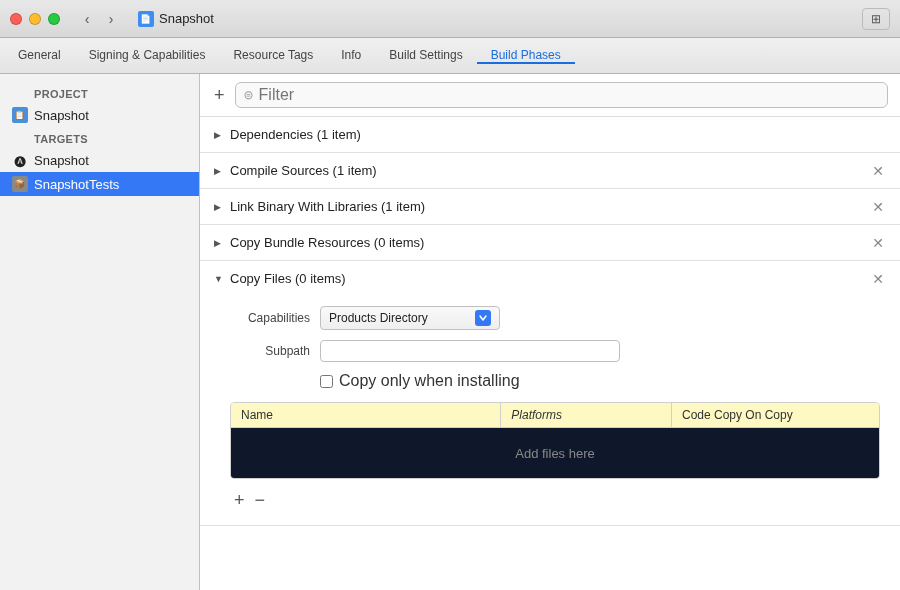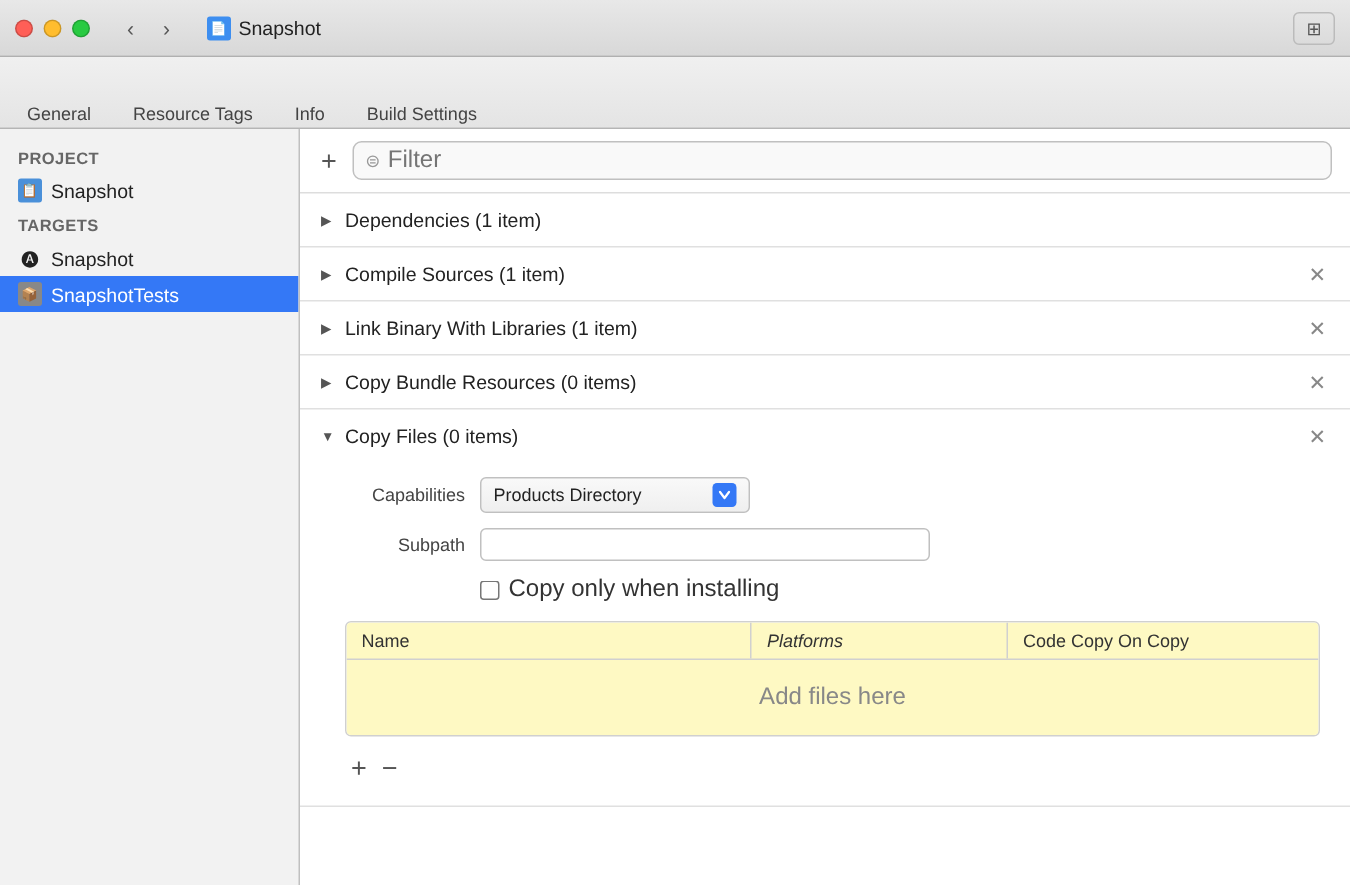--- a/index.html
+++ b/index.html
@@ -76,25 +76,25 @@
       border: 1px solid #bbb;
       border-radius: 4px;
       cursor: pointer;
       display: flex; align-items: center; justify-content: center;
       color: #555;
       font-size: 12px;
     }
 
     
     .tabbar {
-      height: 48px;
+      height: 36px;
       background: linear-gradient(to bottom, #f0f0f0, #e4e4e4);
       border-bottom: 1px solid #b5b5b5;
       display: flex;
-      align-items: flex-end;
+      align-items: center;
       padding: 0 4px;
     }
     .tab-item {
       padding: 0 14px;
       display: flex;
       align-items: center;
       font-size: 12px;
       color: #444;
       cursor: pointer;
       border-bottom: 2px solid transparent;
@@ -121,20 +121,21 @@
       overflow-y: auto;
       flex-shrink: 0;
     }
     .sidebar-section-label {
       font-size: 11px;
       font-weight: 700;
       color: #666;
       padding: 6px 12px 3px 12px;
       text-transform: uppercase;
       letter-spacing: 0.3px;
+      margin-left: 22px;
     }
     .sidebar-item {
       display: flex;
       align-items: center;
       gap: 6px;
       padding: 4px 12px;
       cursor: pointer;
       font-size: 13px;
       color: #222;
       border-radius: 0;
@@ -324,22 +325,22 @@
     .col-name { flex: 2; }
     .col-platforms { flex: 1.2; font-style: italic; }
     .col-codesign { flex: 1.5; }
 
     .files-table-body {
       min-height: 50px;
       display: flex;
       align-items: center;
       justify-content: center;
       color: #888;
-      font-size: 16px;
-      background: #fef9c3;
+      font-size: 13px;
+      background: #0f172a;
       padding: 16px;
     }
 
     .table-actions {
       display: flex;
       gap: 2px;
       margin-top: 4px;
     }
     .table-action-btn {
       font-size: 18px;
@@ -368,23 +369,25 @@
     <div class="file-icon">📄</div>
     <span>Snapshot</span>
   </div>
   <div class="titlebar-right">
     <button class="toolbar-btn">⊞</button>
   </div>
 </div>
 
 <div class="tabbar">
   <div class="tab-item">General</div>
+  <div class="tab-item">Signing &amp; Capabilities</div>
   <div class="tab-item">Resource Tags</div>
   <div class="tab-item">Info</div>
   <div class="tab-item">Build Settings</div>
+  <div class="tab-item active">Build Phases</div>
 </div>
 
 <div class="main">
 
   <div class="sidebar">
     <div class="sidebar-section-label">PROJECT</div>
     <div class="sidebar-item">
       <div class="sidebar-icon proj-icon">📋</div>
       <span>Snapshot</span>
     </div>

